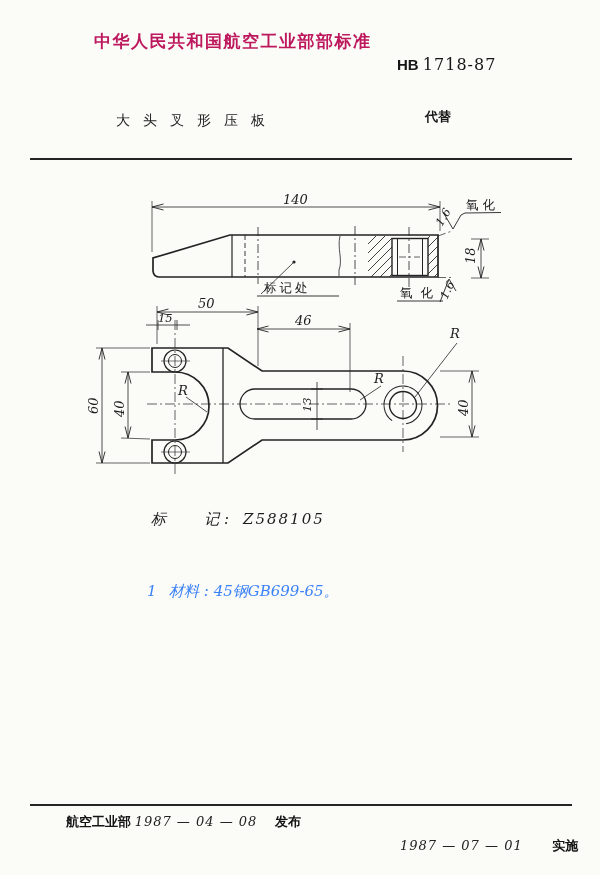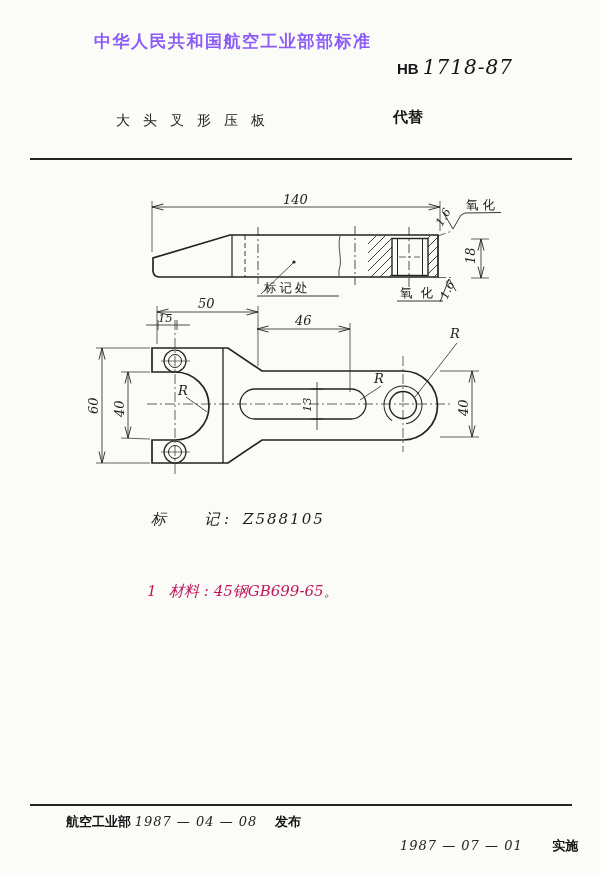--- a/index.html
+++ b/index.html
@@ -7,38 +7,38 @@
     width:600px;height:875px;position:relative;
     background:#fbfbf8;
     font-family:"Liberation Sans", sans-serif;
     color:#1b1b1b;
     overflow:hidden;
   }
   .abs{position:absolute;}
   .org{
     left:94px;top:30px;
     font-size:17px;font-weight:bold;letter-spacing:1.5px;
-    color:#8b5cf6;
+    color:#be185d;
   }
   .code{left:397px;top:55px;font-size:15px;color:#161616;}
   .code .hb{font-weight:bold;font-family:"Liberation Sans",sans-serif;}
-  .code .num{font-family:"DejaVu Serif",serif;font-style:italic;font-size:20px;letter-spacing:1px;}
+  .code .num{font-family:"DejaVu Serif",serif;font-size:16px;letter-spacing:1px;}
   .doc-title{
     left:116px;top:112px;
     font-size:14px;letter-spacing:13px;color:#222;
     font-family:"DejaVu Serif",serif;
   }
-  .replaces{left:393px;top:108px;font-size:15px;font-weight:bold;color:#161616;}
+  .replaces{left:425px;top:108px;font-size:13px;font-weight:bold;color:#161616;}
   .rule{background:#242424;height:2px;}
   .top-rule{left:30px;top:158px;width:542px;}
   .drawing-svg{left:0;top:188px;}
   .info-block{left:132px;top:492px;font-family:"DejaVu Serif",serif;font-style:italic;font-size:15px;color:#1d1d1d;}
   .info-row{white-space:pre;margin-bottom:11px;}
   .info-row .val{letter-spacing:2px;margin-left:14px;}
-  .notes-block{left:128px;top:564px;font-family:"DejaVu Serif",serif;font-style:italic;font-size:15px;color:#be185d;}
+  .notes-block{left:128px;top:564px;font-family:"DejaVu Serif",serif;font-style:italic;font-size:15px;color:#3b82f6;}
   .note-row{margin-bottom:10px;white-space:pre;}
   .note-row .no{display:inline-block;width:22px;}
   .footer-rule{left:30px;top:804px;width:542px;}
   .footer-left{left:30px;top:813px;font-size:13px;margin-left:36px;}
   .footer-right{left:400px;top:813px;font-size:13px;margin-top:24px;}
   .f-bold{font-weight:bold;color:#141414;}
   .f-date{font-family:"DejaVu Serif",serif;font-style:italic;letter-spacing:1px;color:#222;}
   .footer-left .f-bold.issue{margin-left:14px;}
   .footer-right .f-bold.impl{margin-left:26px;}
   

